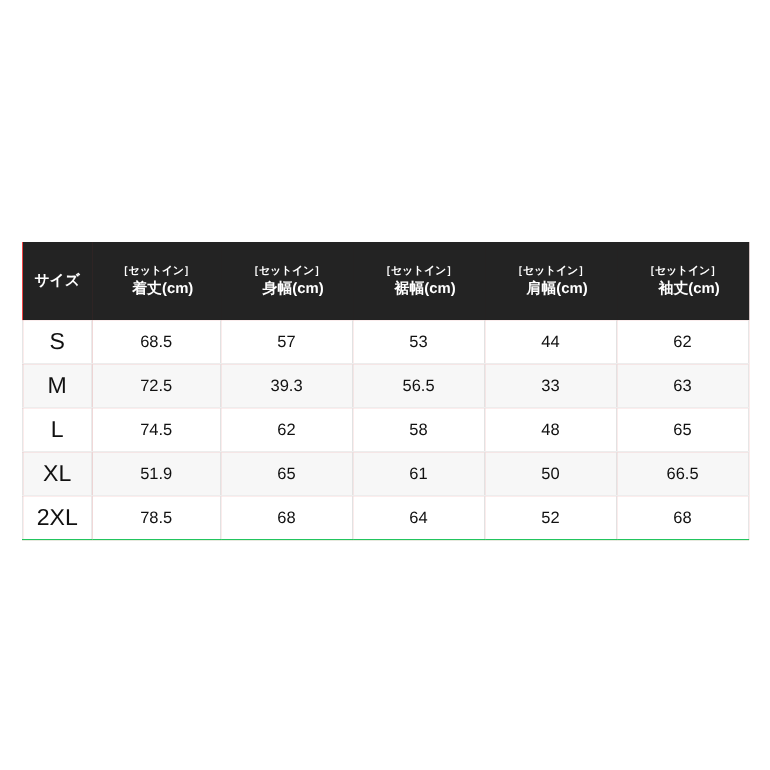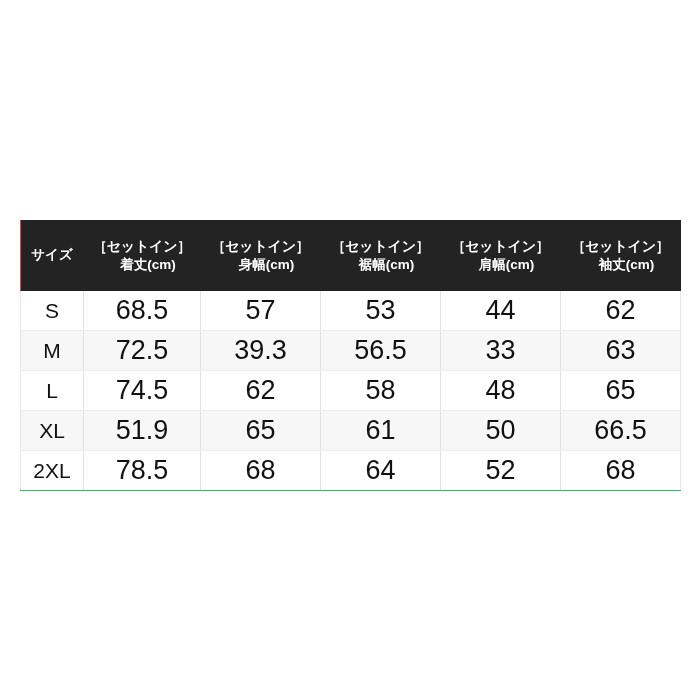--- a/index.html
+++ b/index.html
@@ -52,40 +52,40 @@
     border: none;
   }
   .hdr-stack {
     display: flex;
     flex-direction: column;
     align-items: center;
     justify-content: center;
     line-height: 1.35;
   }
   .hdr-top {
-    font-size: 14px;
+    font-size: 10px;
     letter-spacing: -0.2px;
     white-space: nowrap;
   }
   .hdr-bottom {
     font-size: 13.5px;
     white-space: nowrap;
     margin-left: 12px;
   }
   .hdr-single {
     font-size: 13.5px;
     white-space: nowrap;
   }
 
   
   tbody td {
     height: 39px;
     text-align: center;
     vertical-align: middle;
-    font-size: 27px;
+    font-size: 15px;
     color: #111111;
     border-right: 1px solid #e2e2e2;
     border-bottom: 1px solid #ededed;
     background: transparent;
     padding: 0;
   }
   tbody td:last-child {
     border-right: 1px solid #e6e6e6;
   }
   tbody tr:nth-child(even) {

